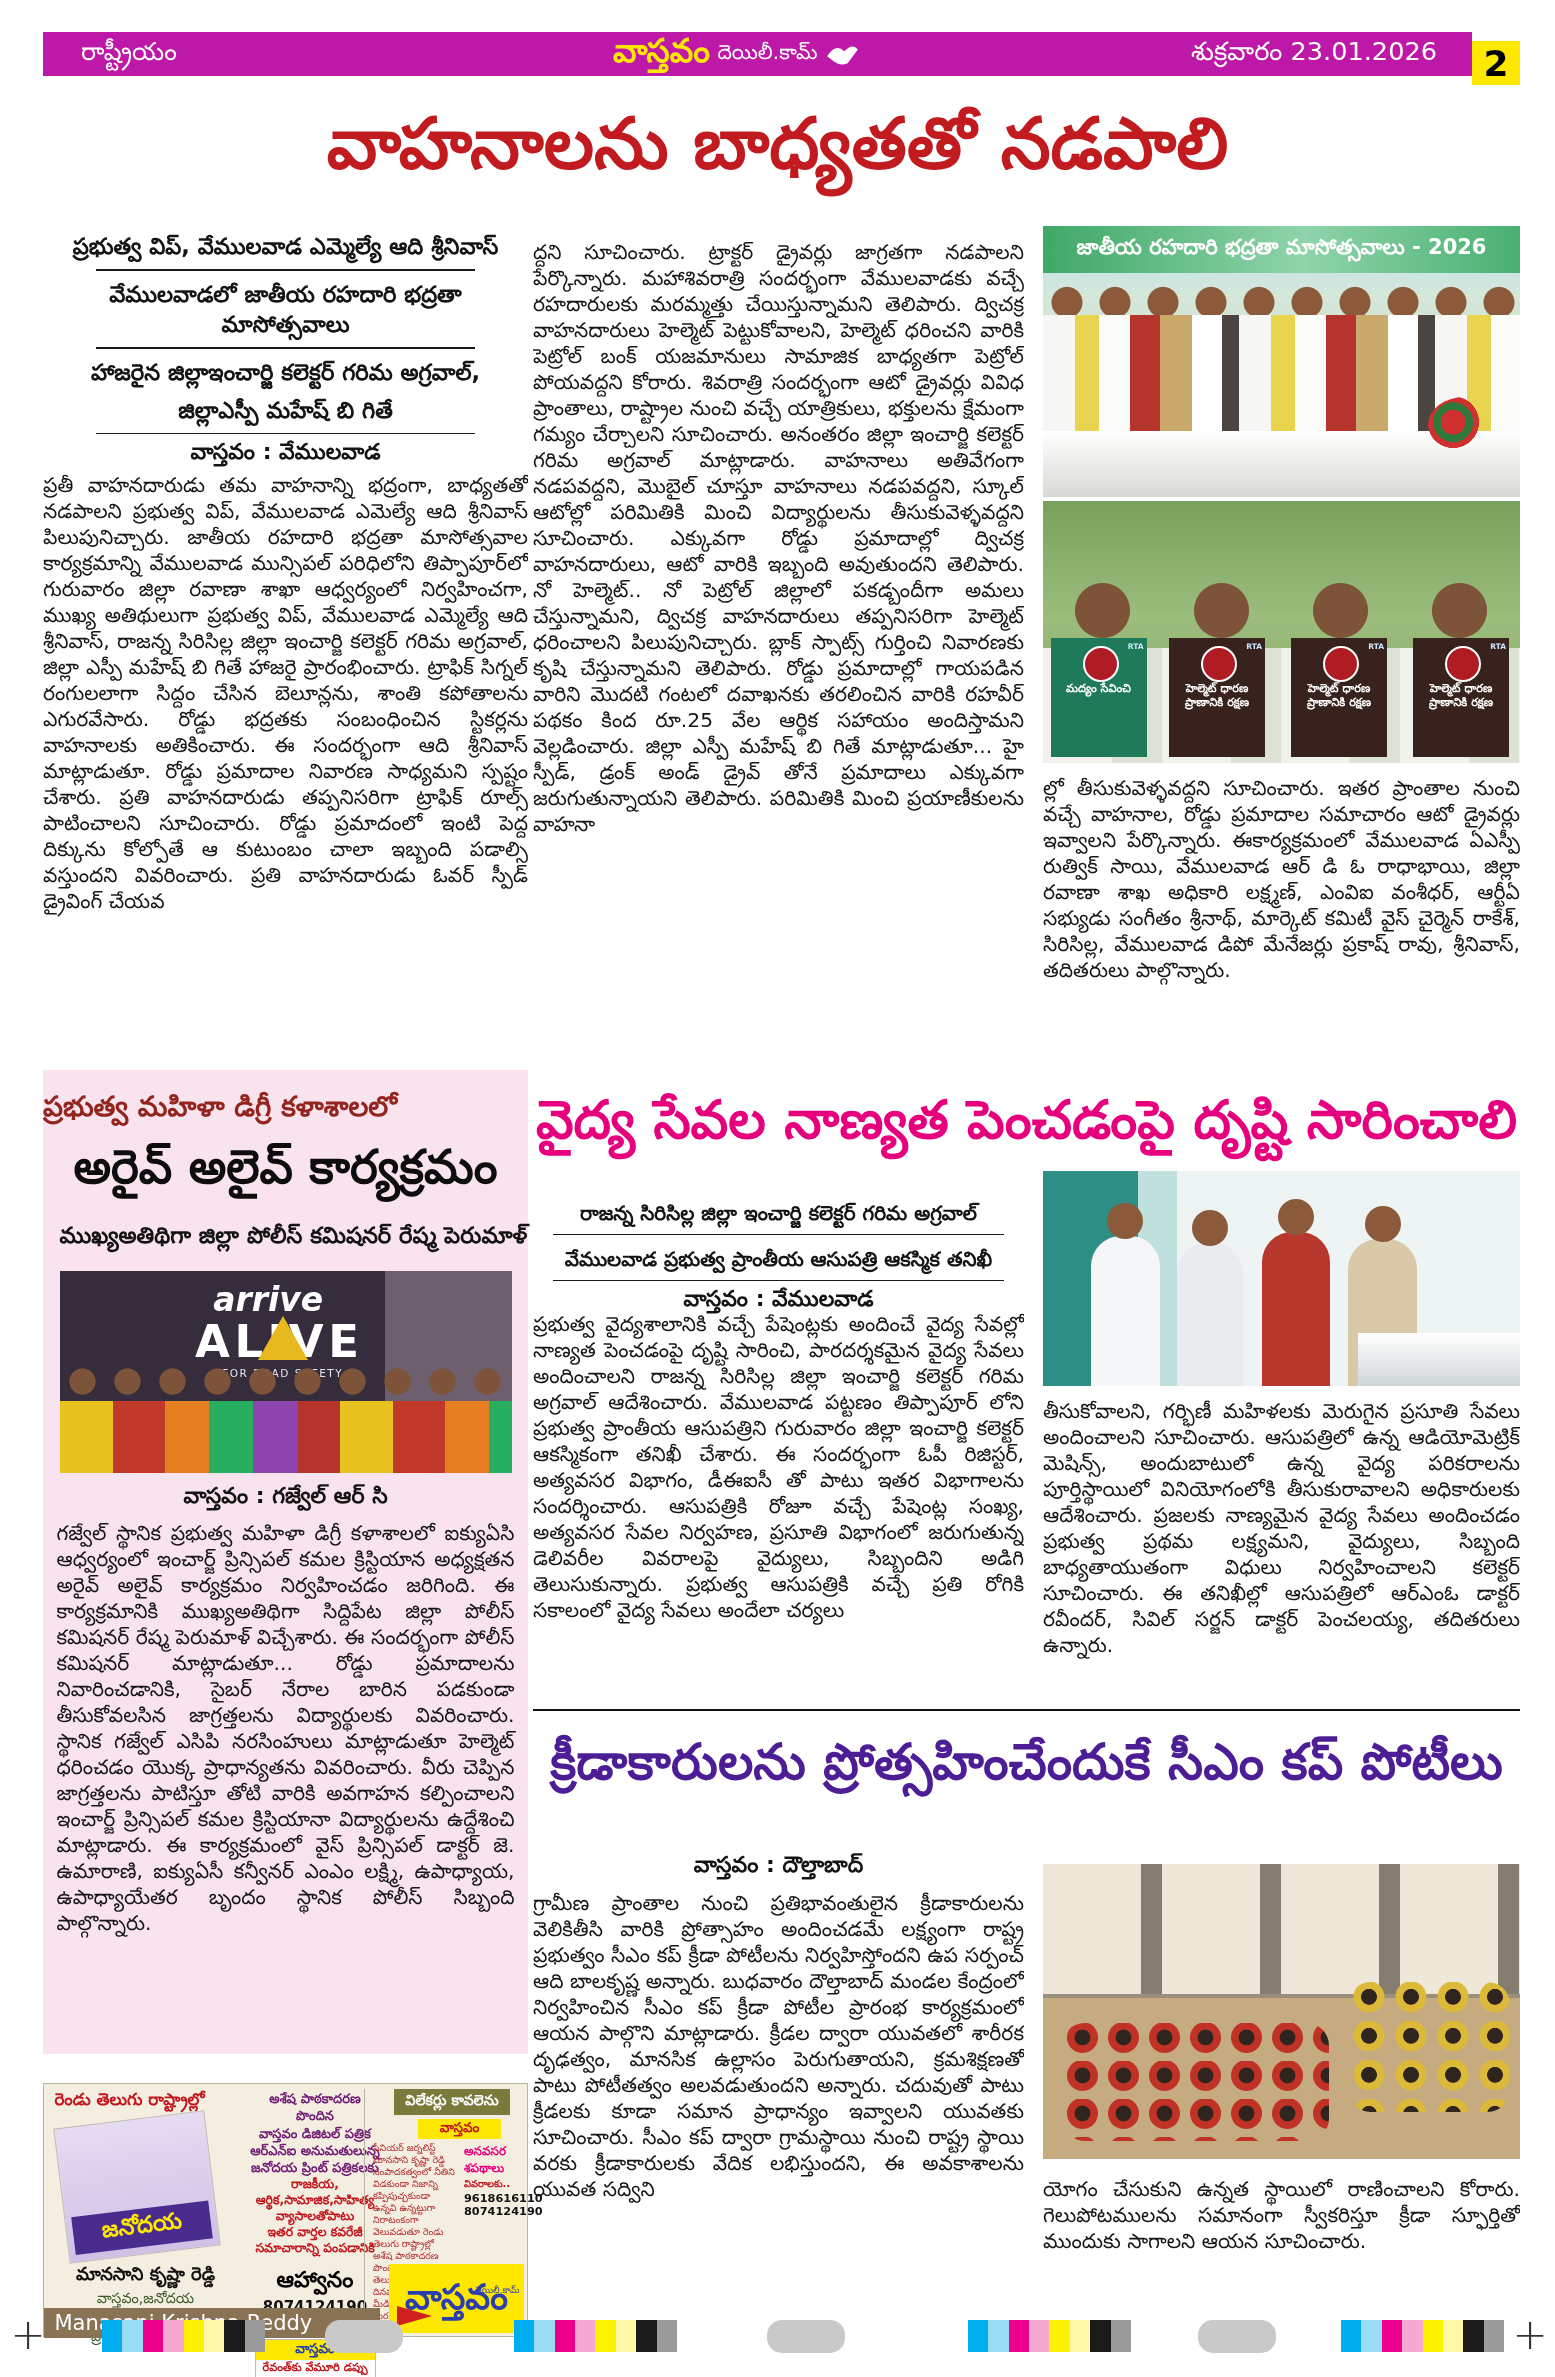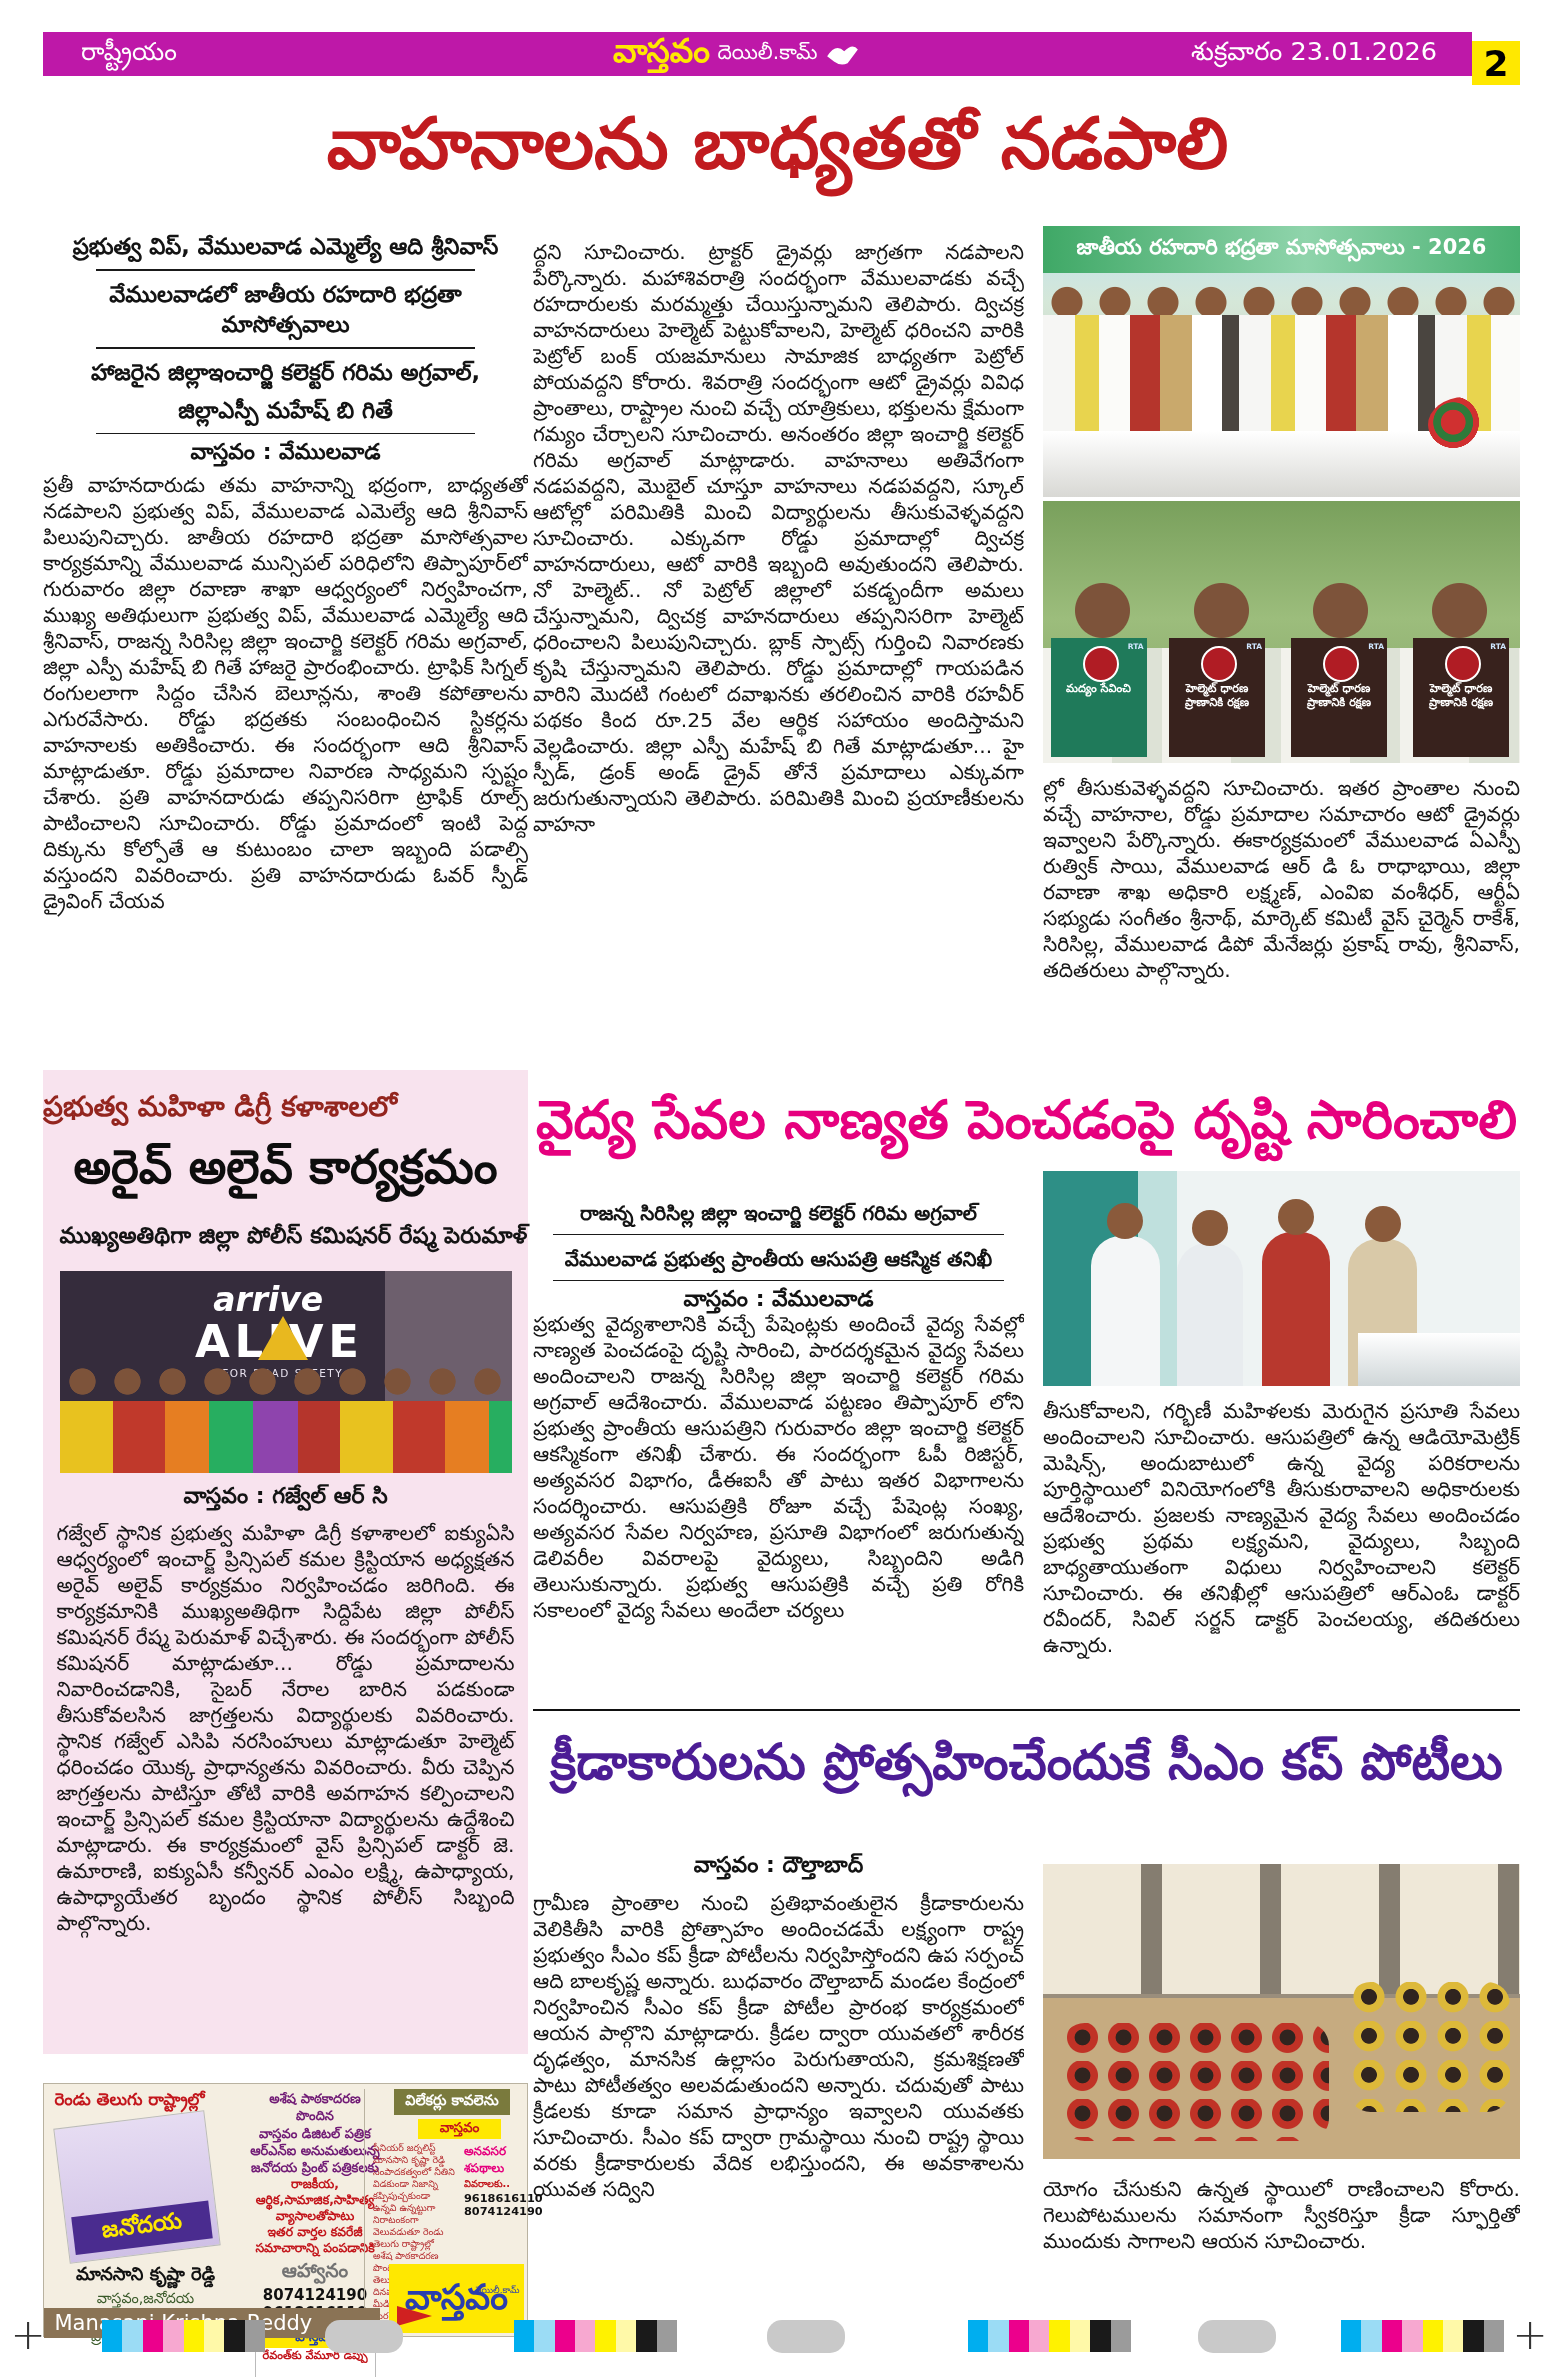--- a/index.html
+++ b/index.html
@@ -97,21 +97,21 @@
   .ad-paper{left:16.6px;top:35px;width:150px;height:134px;background:linear-gradient(#e6dcf2,#cfc0e6);
             transform:rotate(-7deg);border:1.5px solid #bbb;}
   .ad-paper-mast{position:absolute;left:6px;bottom:7.5px;right:6px;background:#4a2c8f;color:#FFE800;
                  text-align:center;font-size:22.6px;font-weight:bold;padding:3px 0;}
   .ad-editor{left:7.5px;top:179px;width:188px;text-align:center;}
   .ad-editor-name{font-size:18px;font-weight:bold;color:#111;}
   .ad-editor-line{font-size:14.3px;color:#3a5a2a;line-height:19px;}
   .ad-mid{left:205px;top:6px;width:132px;text-align:center;}
   .ad-mid-line{font-size:13px;line-height:17.3px;color:#701a75;font-weight:bold;}
   .ad-topic{font-size:12.4px;line-height:16px;color:#c3161c;font-weight:bold;}
-  .ad-invite{font-size:19px;color:#737373;font-weight:bold;margin-top:3px;}
+  .ad-invite{font-size:22px;color:#000000;font-weight:bold;margin-top:11px;}
   .ad-phone{font-size:15px;font-weight:bold;color:#111;}
   .ad-thumb{position:relative;width:119px;height:89px;background:#fff;border:0.8px solid #bbb;margin:4.5px auto 0 auto;}
   .ad-thumb-mast{background:#FFE800;color:#1f3fae;font-weight:bold;font-size:13.5px;text-align:center;}
   .ad-thumb-head{color:#c3161c;font-weight:bold;font-size:11.3px;line-height:13.5px;padding:1.5px;}
   .ad-right{left:320px;top:4.5px;width:141px;border-left:1.5px solid #b9b2a0;padding-left:8px;height:239px;}
   .ad-right-header{background:#7a7a3d;color:#fff;text-align:center;font-size:14.3px;font-weight:bold;padding:3px 1.5px;width:113px;margin-left:21px;}
   .ad-mini-logo{background:#FFE800;color:#c3161c;font-weight:bold;font-size:13.5px;text-align:center;width:83px;margin:4.5px 0 3px 45px;}
   .ad-pitch{font-size:9.4px;line-height:12px;color:#b3262a;}
   .ad-clip{color:#E6007E;font-weight:bold;font-size:12px;margin-top:1.5px;}
   .ad-details{font-size:9.8px;color:#c3161c;font-weight:bold;}

